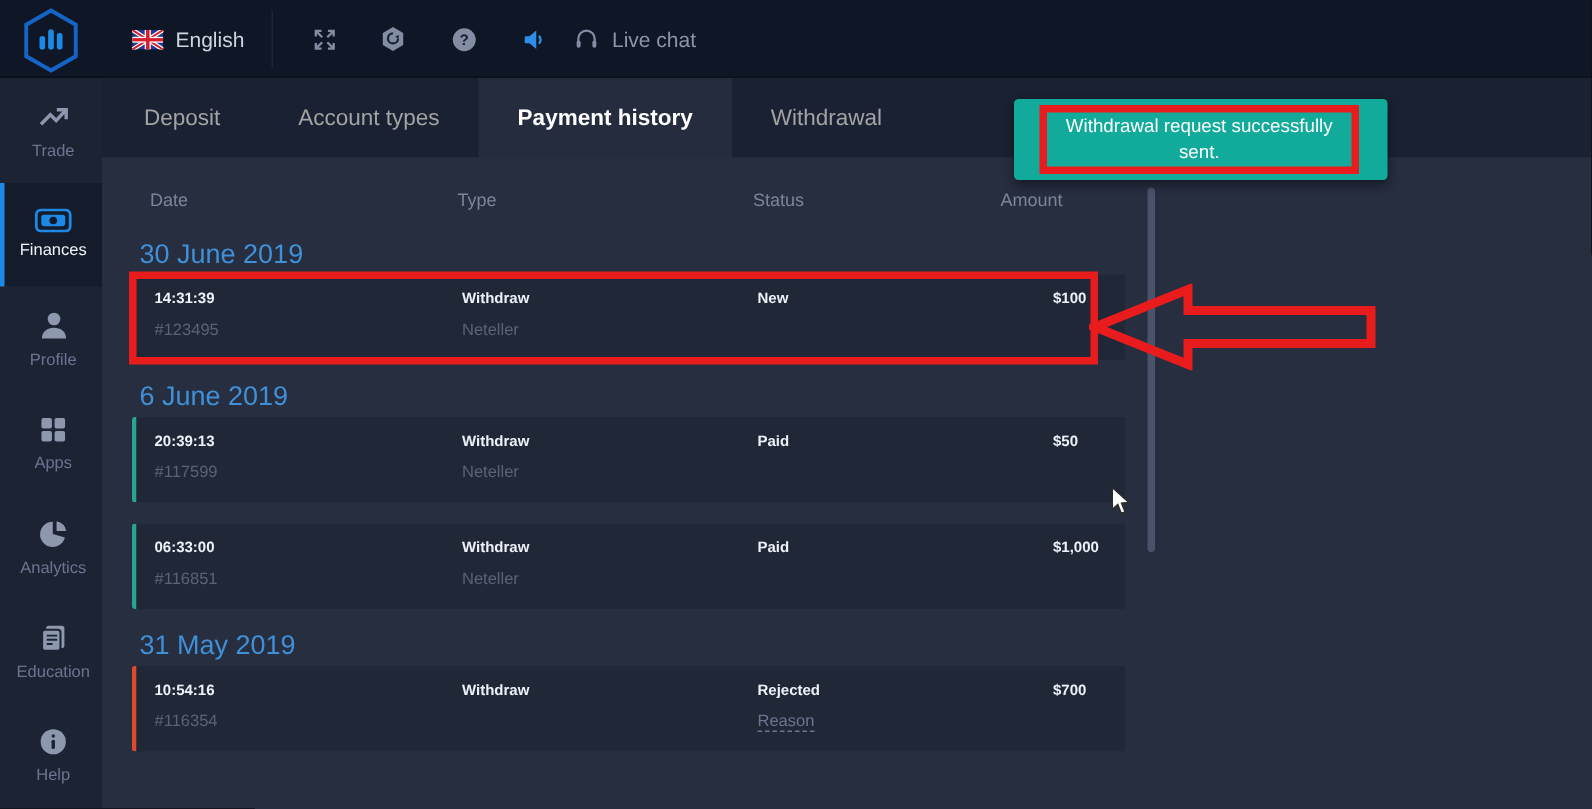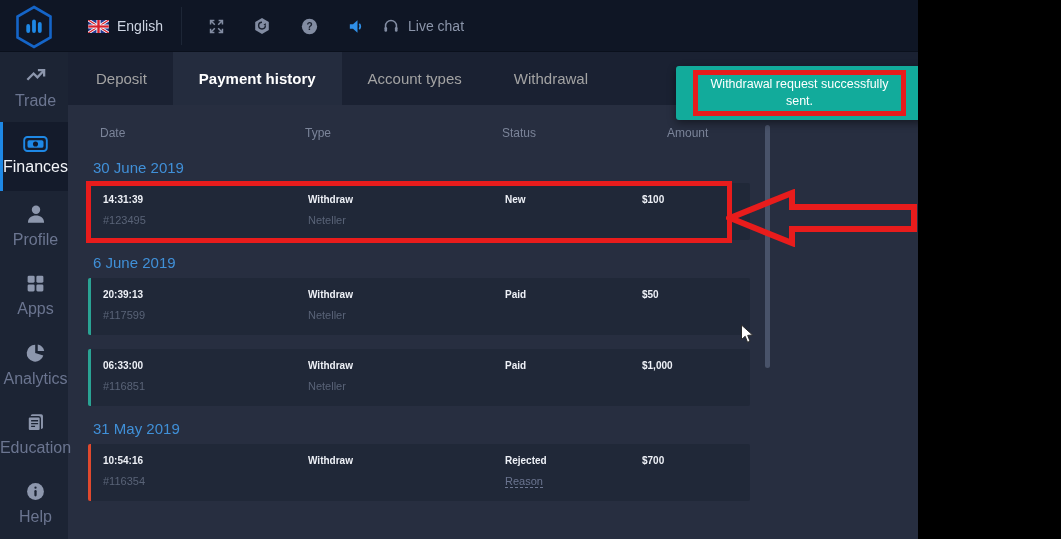--- a/index.html
+++ b/index.html
@@ -1,18 +1,18 @@
 <!DOCTYPE html>
 <html><head>
 <meta charset="utf-8">
 <style>
   * { margin:0; padding:0; box-sizing:border-box; }
   html,body { background:#000; }
   body { font-family:"Liberation Sans","DejaVu Sans",sans-serif; }
-  .screen { position:relative; width:918px; height:539px; overflow:hidden;
+  .screen { position:relative; width:1061px; height:539px; overflow:hidden;
             background:#272e40; }
 
   
   .topbar { position:absolute; left:0; top:0; width:1061px; height:52px;
             background:#0f1625; border-bottom:1px solid #0a101c; z-index:5; }
   .logo { position:absolute; left:14px; top:5px; width:42px; height:44px;
           cursor:pointer; }
   .lang { position:absolute; left:88px; top:0; height:52px; display:flex;
           align-items:center; gap:8px; cursor:pointer; }
   .lang-label { color:#cdd4e2; font-size:14px; }
@@ -23,47 +23,47 @@
   .livechat { position:absolute; left:383px; top:0; height:52px; display:flex;
               align-items:center; gap:9px; cursor:pointer; }
   .livechat-label { color:#8b95aa; font-size:14px; }
 
   
   .sidebar { position:absolute; left:0; top:52px; width:68px; height:487px;
              background:#1c2434; z-index:4; display:flex; flex-direction:column; }
   .side-item { height:69.5px; display:flex; flex-direction:column; align-items:center;
                justify-content:center; gap:6px; cursor:pointer;
                border-left:3px solid transparent; }
-  .side-item .lbl { font-size:16px; color:#6b7590; }
+  .side-item .lbl { font-size:11px; color:#6b7590; }
   .side-item.active { background:#141b2b; border-left-color:#1e88e5; }
   .side-item.active .lbl { color:#f2f4f8; }
 
   
   .tabbar { position:absolute; left:68px; top:52px; width:993px; height:53px;
             background:#1a2132; display:flex; align-items:stretch; padding-left:2px; }
   .tab { display:flex; align-items:center; padding:0 26px; font-size:15px;
          color:#a3a3a3; cursor:pointer; }
   .tab.active { background:#242c3e; color:#ffffff; font-weight:700; }
 
   
   .content { position:absolute; left:68px; top:105px; width:993px; height:434px;
              background:#272e40; }
   .tbl { position:absolute; left:18px; top:0; width:668px; padding-top:21px; }
   .tbl-header { position:relative; height:14px; margin-bottom:19px; }
   .tbl-header span { position:absolute; top:0; font-size:12px; color:#7b8499; }
   .h-c0{left:14px;} .h-c1{left:219px;} .h-c2{left:416px;} .h-c3{left:581px;}
   .group-label { position:relative; height:14px; margin-bottom:10px; margin-left:7px;
-                 font-size:15px; color:#4090d8; }
+                 font-size:18px; color:#4090d8; }
   .row-card { position:relative; height:57px; margin-bottom:14px; margin-left:2px;
               width:662px; background:#202838; border-left:3px solid transparent;
               border-radius:2px; cursor:pointer; }
   .cell { position:absolute; top:11px; }
   .cell .main { font-size:10px; font-weight:700; color:#eef1f7; display:block; }
   .cell .sub  { font-size:11px; color:#596377; display:block; margin-top:9px; }
-  .c0{left:12px;} .c1{left:217px;} .c2{left:414px;} .c3{left:551px;}
+  .c0{left:12px;} .c1{left:217px;} .c2{left:414px;} .c3{left:611px;}
   .reason-link { font-size:11px; color:#6b7590; border-bottom:1px dashed #6b7590;
                  cursor:pointer; }
   .scrollbar-thumb { position:absolute; left:697px; top:20px; width:5px; height:243px;
                      background:#49536a; border-radius:3px; cursor:pointer; }
 
   
   .toast { position:absolute; left:676px; top:66px; width:249px; height:54px;
            background:#12ab9b; border-radius:3px; box-shadow:0 3px 8px rgba(0,0,0,.45);
            z-index:8; }
   .toast-red-box { position:absolute; left:17px; top:4px; width:213px; height:46px;
@@ -222,22 +222,22 @@
             <rect x="10.7" y="6.3" width="2.6" height="2.6" rx="1.3" fill="#1c2434"></rect>
             <rect x="10.7" y="10.4" width="2.6" height="7.2" rx="1.3" fill="#1c2434"></rect>
           </svg>
         </span>
         <span class="lbl">Help</span>
       </div>
     </nav>
 
   <div class="tabbar" id="tabbar">
       <div class="tab">Deposit</div>
+      <div class="tab">Account types</div>
       <div class="tab active">Payment history</div>
-      <div class="tab">Account types</div>
       <div class="tab">Withdrawal</div>
     </div>
 
   <main class="content">
     <div class="tbl">
       <div class="tbl-header">
         <span class="h-c0">Date</span>
         <span class="h-c1">Type</span>
         <span class="h-c2">Status</span>
         <span class="h-c3">Amount</span>

